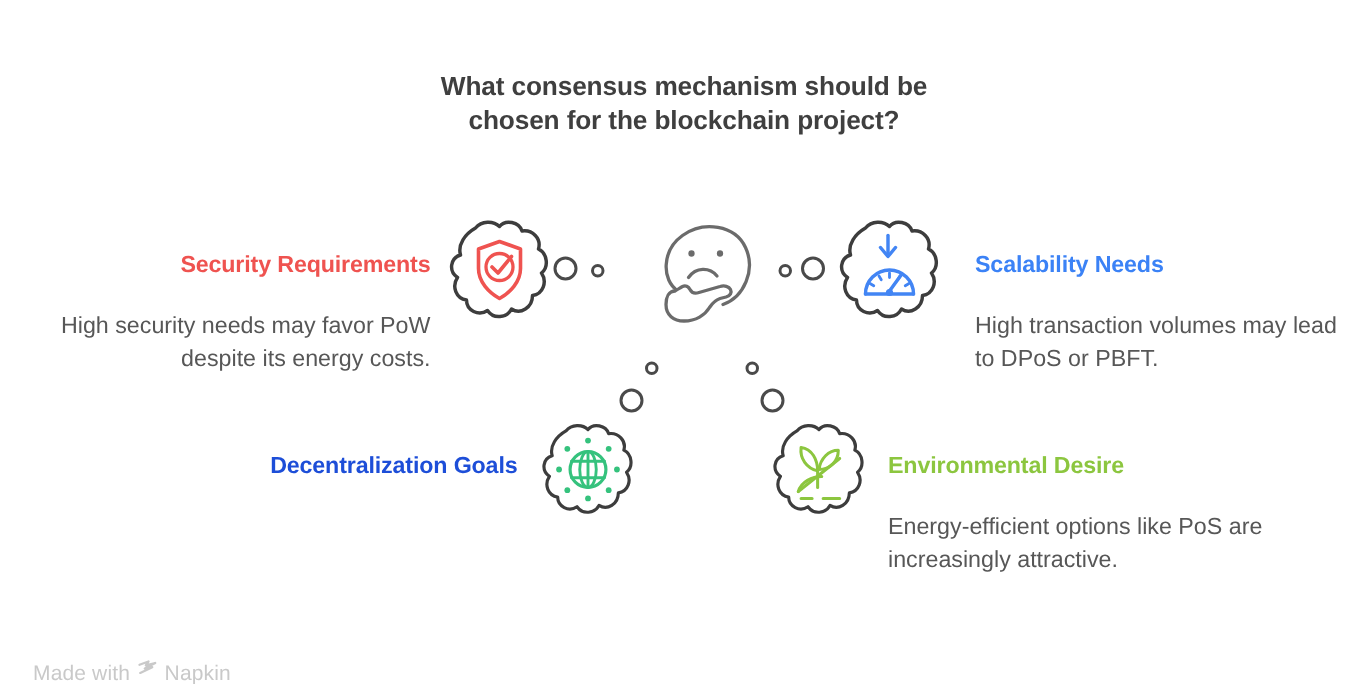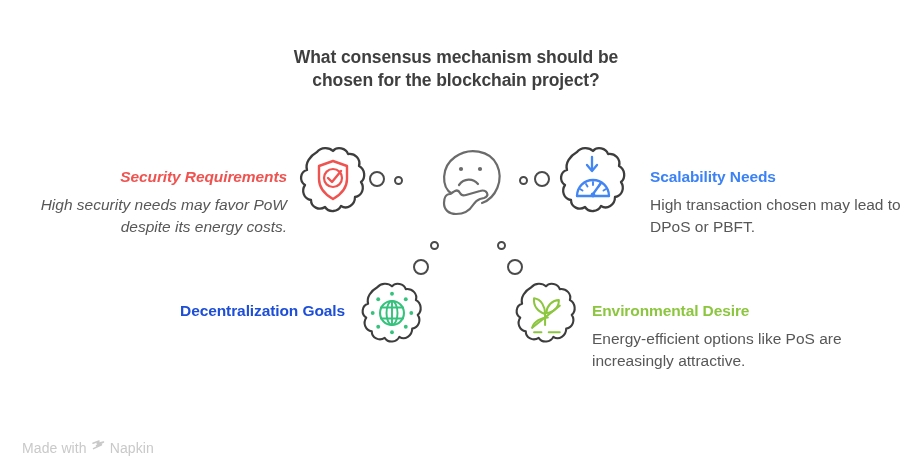--- a/index.html
+++ b/index.html
@@ -42,29 +42,29 @@
     font-size: 15.5px;
     font-weight: bold;
     line-height: 19px;
     letter-spacing: -0.1px;
     white-space: nowrap;
   }
   .block .body {
     font-size: 15.5px;
     line-height: 21.5px;
     color: #575757;
-    margin-top: 8px;
+    margin-top: 21px;
   }
 
   
   .block.right-align { text-align: right; }
   .block.left-align  { text-align: left; }
 
   
-  #block-security      { left: 20px;  top: 167px; width: 267px; font-style: italic; }
+  #block-security      { left: 20px;  top: 167px; width: 267px; }
   #block-scalability   { left: 650px; top: 167px; width: 256px; }
   #block-decentral     { left: 78px;  top: 301px; width: 267px; }
   #block-environment   { left: 592px; top: 301px; width: 256px; }
 
   
   .icon-wrap { position: absolute; }
   #icon-security    { left: 296px; top: 143px; }
   #icon-face        { left: 428px; top: 140px; }
   #icon-scalability { left: 556px; top: 143px; }
   #icon-decentral   { left: 358px; top: 279px; }
@@ -193,21 +193,21 @@
     </svg>
   </div>
 
   <div class="block right-align" id="block-security">
     <div class="heading" style="color:#EF5350">Security Requirements</div>
     <div class="body">High security needs may favor PoW despite its energy costs.</div>
   </div>
 
   <div class="block left-align" id="block-scalability">
     <div class="heading" style="color:#3b82f6">Scalability Needs</div>
-    <div class="body">High transaction chosen may lead to DPoS or PBFT.</div>
+    <div class="body">High transaction volumes may lead to DPoS or PBFT.</div>
   </div>
 
   <div class="block right-align" id="block-decentral">
     <div class="heading" style="color:#1d4ed8">Decentralization Goals</div>
   </div>
 
   <div class="block left-align" id="block-environment">
     <div class="heading" style="color:#8CC63F">Environmental Desire</div>
     <div class="body">Energy-efficient options like PoS are increasingly attractive.</div>
   </div>

